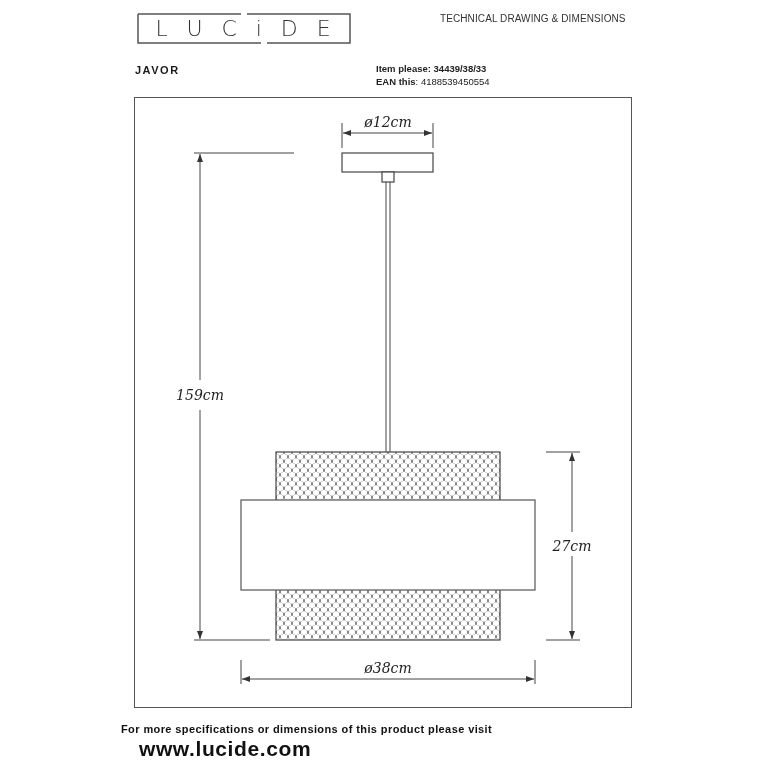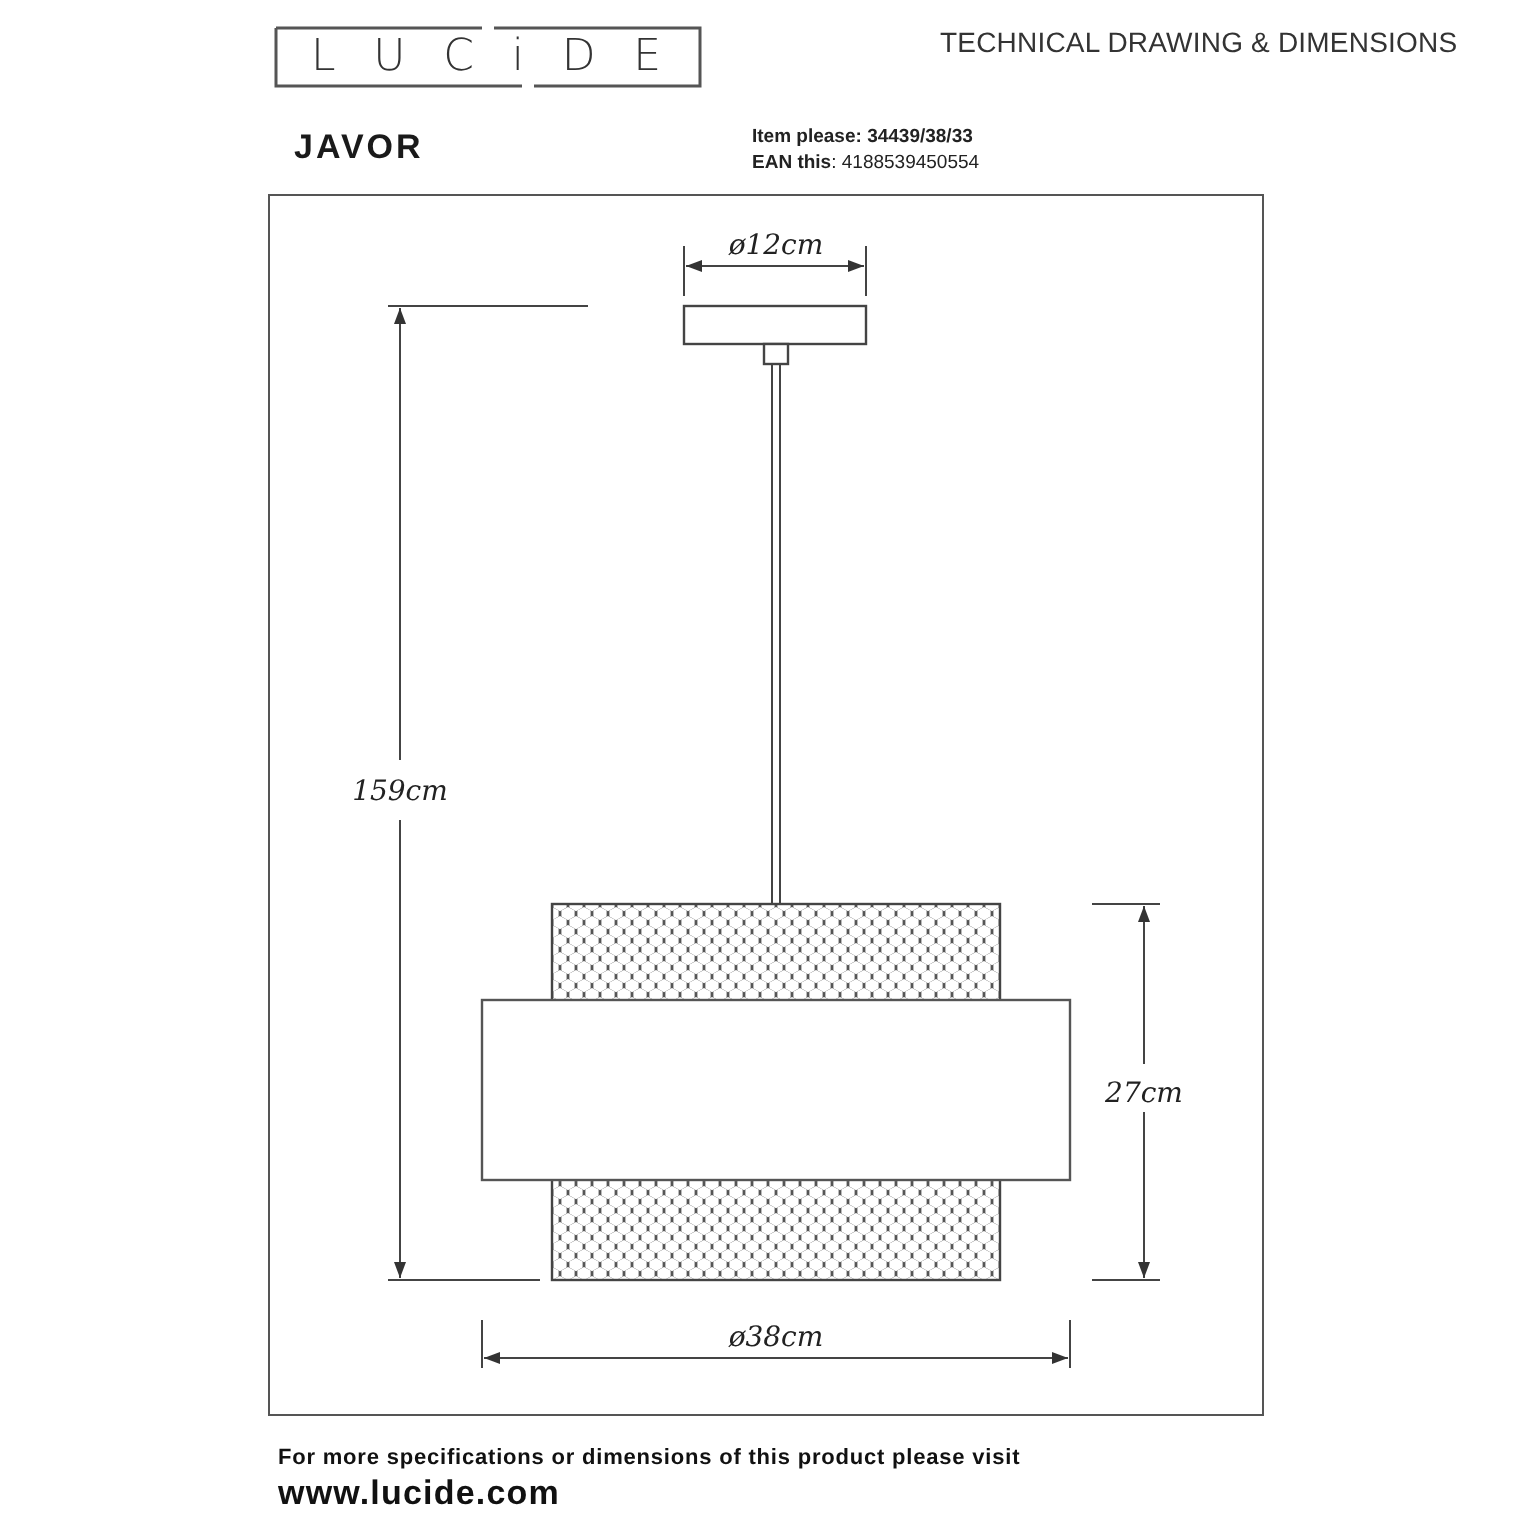--- a/index.html
+++ b/index.html
@@ -1,27 +1,27 @@
 <!DOCTYPE html>
 <html><head>
 <meta charset="utf-8">
 <style>
   html, body { margin: 0; padding: 0; background: #ffffff; }
   body { width: 770px; height: 770px; position: relative; overflow: hidden; font-family: "Liberation Sans", sans-serif; color: #222; }
   .abs { position: absolute; }
   .logo-box { left: 137px; top: 13px; width: 214px; height: 31px; }
   .logo-text { left: 137px; top: 13px; width: 214px; height: 31px; display:flex; align-items:center; justify-content: space-around; padding: 0 10px; box-sizing: border-box; font-family: "DejaVu Sans", sans-serif; font-weight: 200; font-size: 22px; letter-spacing: 2px; color:#333; }
-  .doc-type { left: 470px; top: 13px; font-size: 14px; color: #333; letter-spacing: 0.1px; }
-  .product-name { left: 147px; top: 64px; font-size: 17px; font-weight: bold; letter-spacing: 1.5px; color: #1a1a1a; }
+  .doc-type { left: 440px; top: 13px; font-size: 10px; color: #333; letter-spacing: 0.1px; }
+  .product-name { left: 135px; top: 64px; font-size: 11px; font-weight: bold; letter-spacing: 1.5px; color: #1a1a1a; }
   .meta { left: 376px; top: 62px; font-size: 9.5px; line-height: 13px; color: #222; }
   .meta b { font-weight: bold; }
   .frame { left: 134px; top: 97px; width: 498px; height: 611px; border: 1.5px solid #555; box-sizing: border-box; }
   .drawing { left: 0; top: 0; }
-  .footer-line { left: 139px; top: 723px; font-size: 11px; font-weight: bold; letter-spacing: 0.4px; color:#111; }
-  .footer-url { left: 139px; top: 737px; font-size: 17px; font-weight: bold; letter-spacing: 0.6px; color:#111; }
+  .footer-line { left: 121px; top: 723px; font-size: 11px; font-weight: bold; letter-spacing: 0.4px; color:#111; }
+  .footer-url { left: 139px; top: 737px; font-size: 21px; font-weight: bold; letter-spacing: 0.6px; color:#111; }
   .dim-label { font-family: "DejaVu Serif", serif; font-style: italic; font-size: 14px; fill: #222; }
 </style>
 </head>
 <body>
 
 <svg class="abs logo-box" width="214" height="31" viewBox="0 0 214 31">
   <path d="M1,1 H104 M110,1 H213 V30 H130 M124,30 H1 V1" fill="none" stroke="#555" stroke-width="1.5"></path>
 </svg>
 <div class="abs logo-text">
   <span>L</span>

